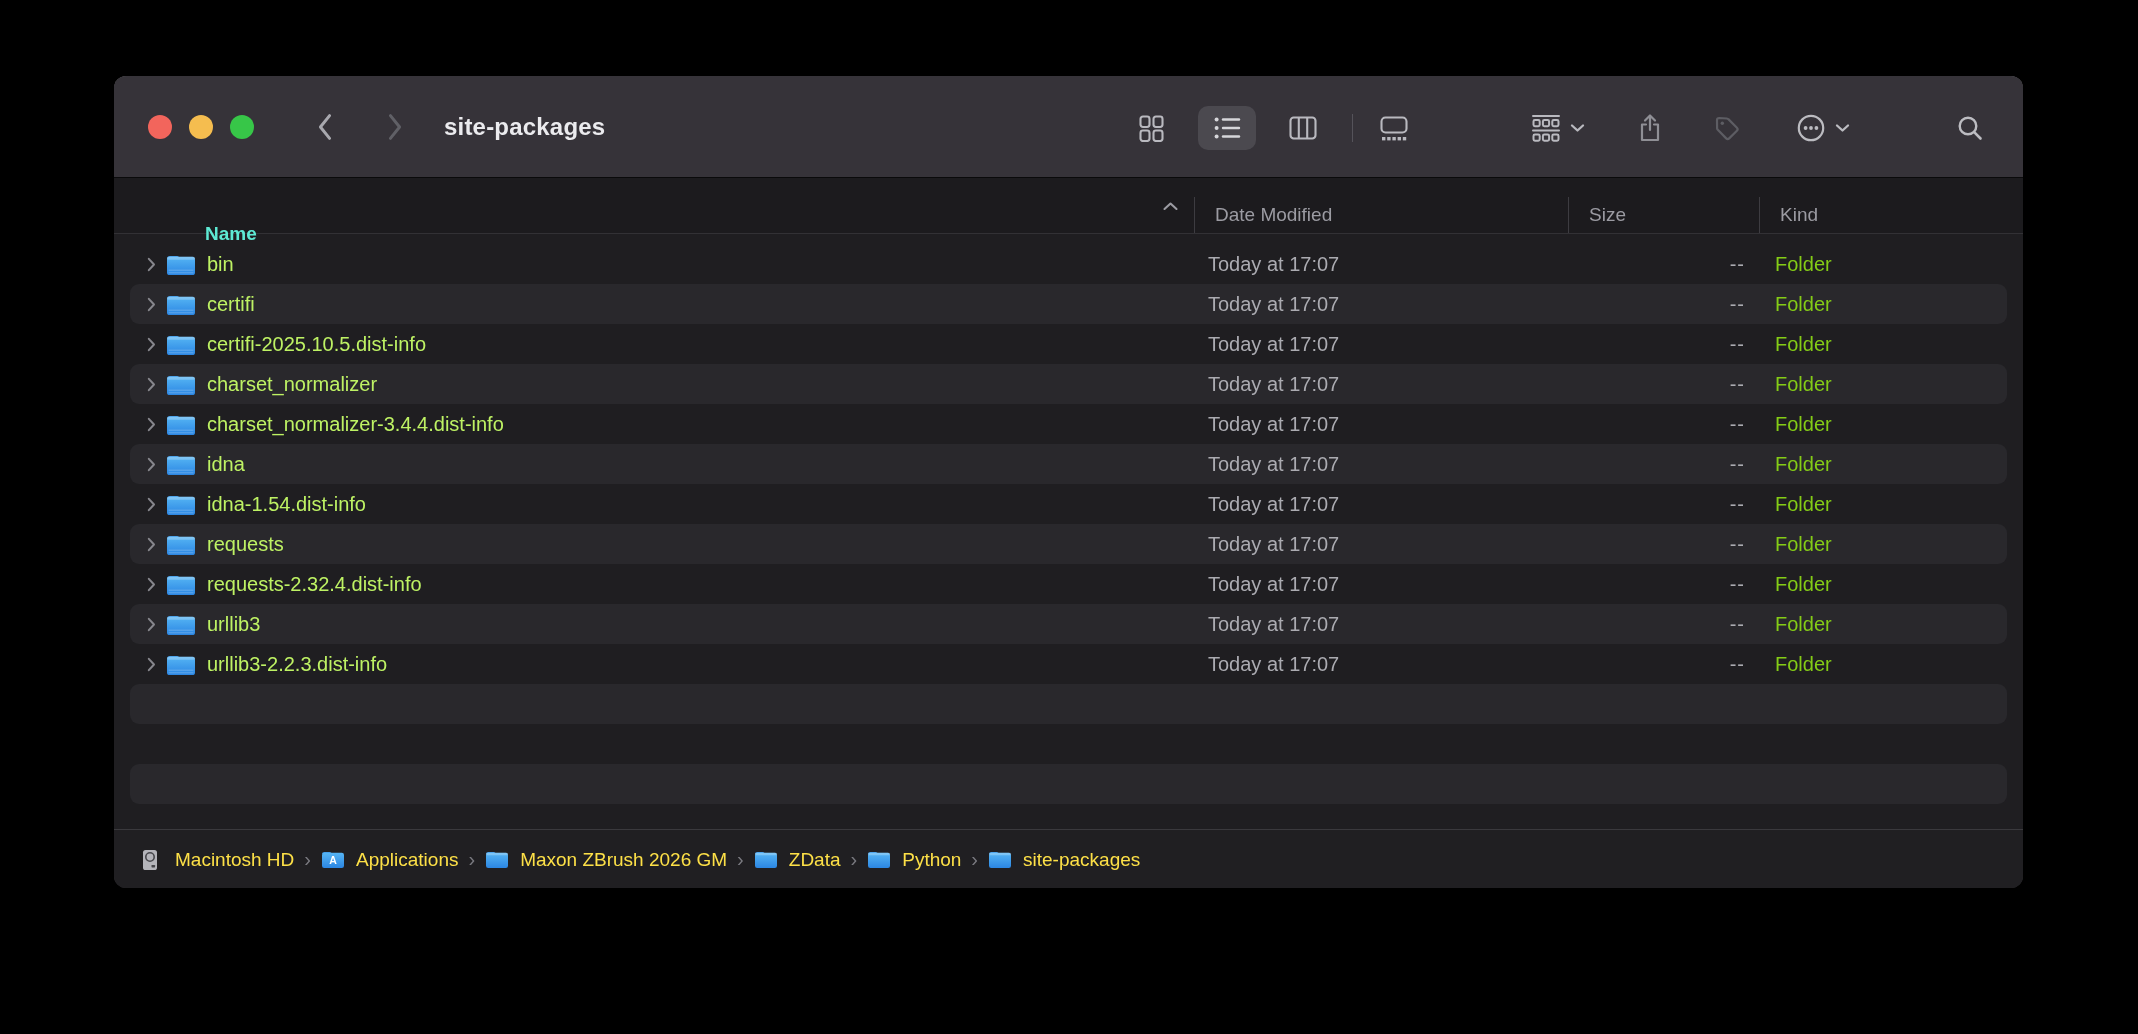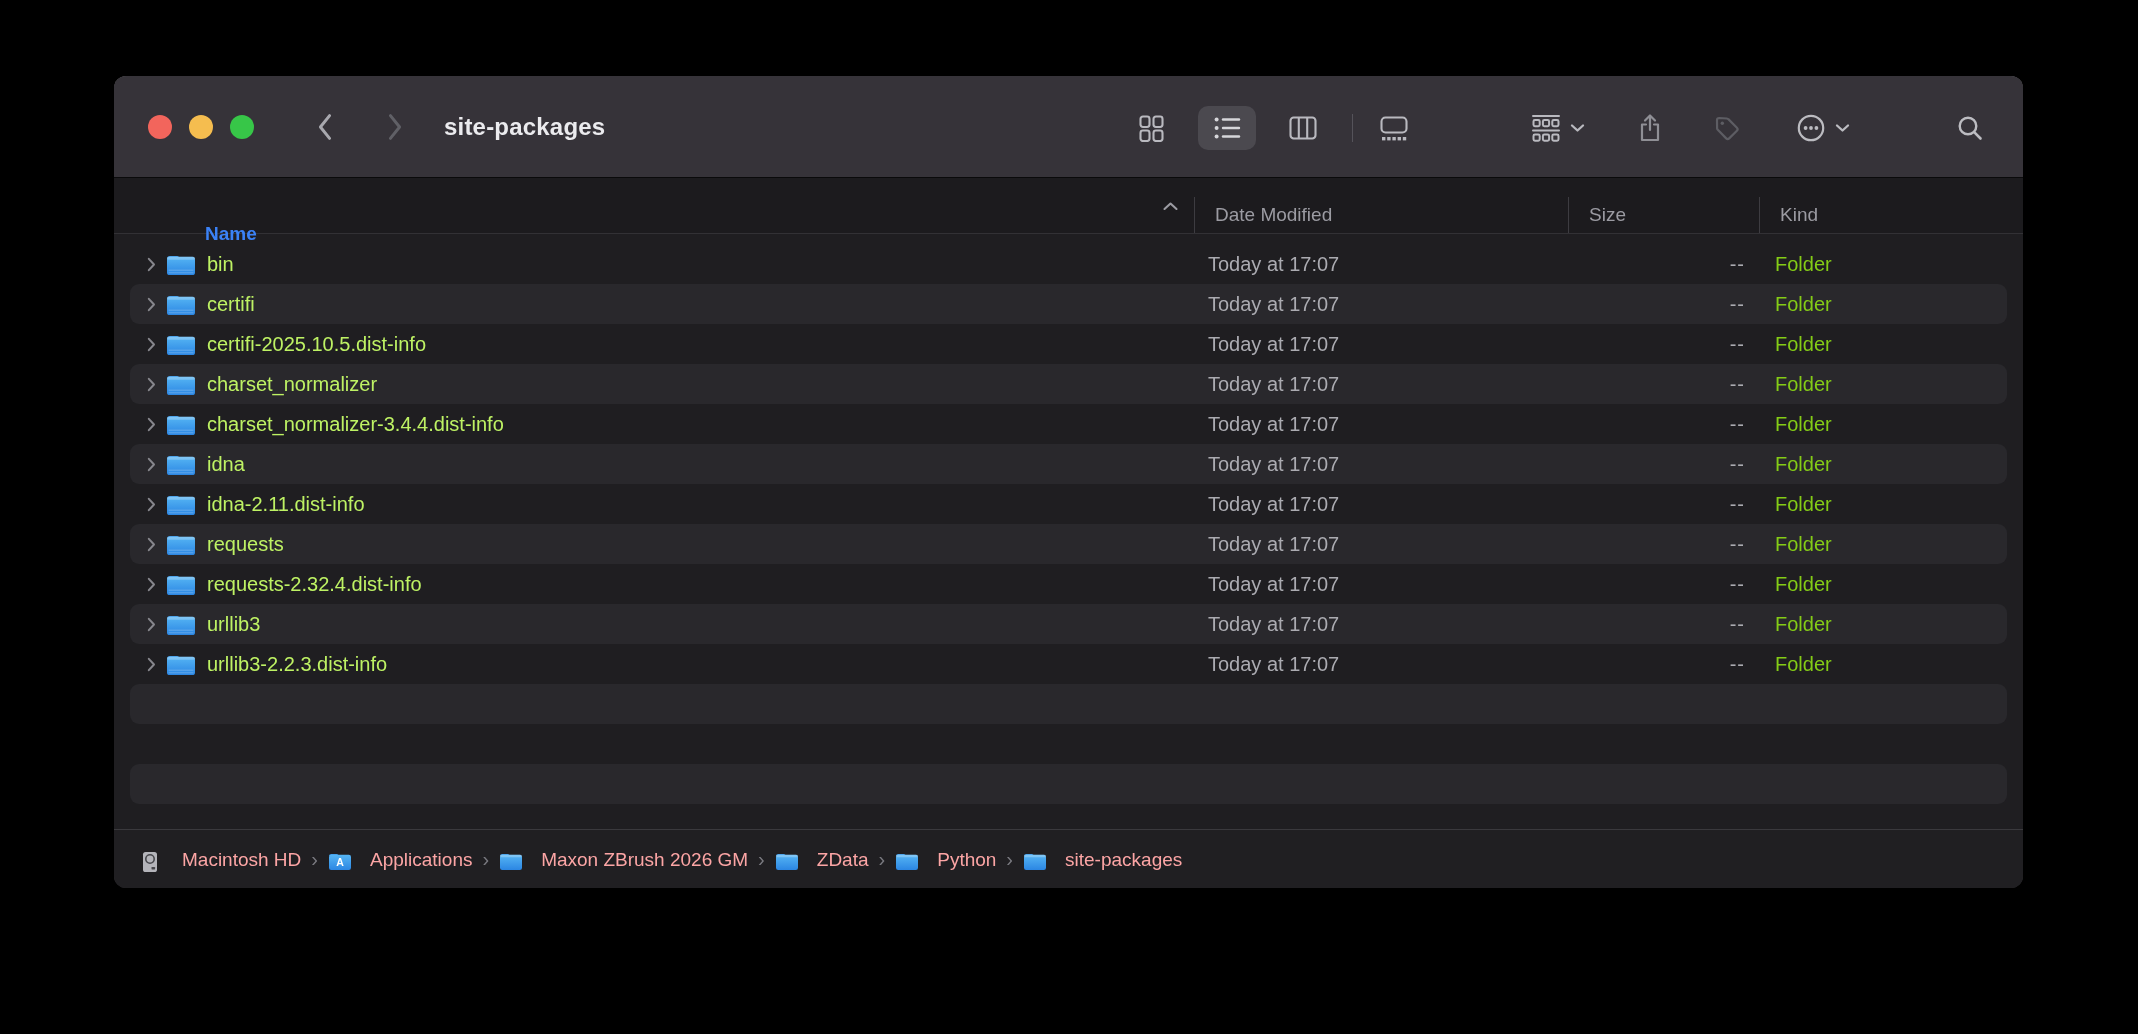--- a/index.html
+++ b/index.html
@@ -30,41 +30,41 @@
   .btn-group  { left:1398px; width:92px; }
   .btn-share  { left:1512px; width:48px; }
   .btn-tag    { left:1589px; width:48px; }
   .btn-more   { left:1662px; width:94px; }
   .btn-search { left:1830px; width:52px; }
 
   
   .colheader { position:relative; height:56px; background:#1c1b1e; border-bottom:1px solid #323135;
     display:grid; grid-template-columns:1080px 374px 191px 1fr; align-items:center; }
   .colheader .cell { font-size:19px; color:#9b9ba2; height:36px; display:flex; align-items:center; padding-left:20px; }
-  .colheader .cell.first { padding-left:91px; color:#3b82f6; font-weight:700;margin-top:38px; }
+  .colheader .cell.first { padding-left:91px; color:#5eead4; font-weight:700;margin-top:38px; }
   .colheader .cell + .cell { border-left:1px solid #3d3c41; }
   .sortglyph { position:absolute; left:1048px; top:0; height:56px; display:flex; align-items:center; }
 
   
   .list { height:595px; padding-top:10px; background:#1f1e21; }
   .row { height:40px; margin:0 16px; border-radius:9px; display:grid;
     grid-template-columns:1064px 374px 191px 1fr; align-items:center; }
   .row:nth-child(even) { background:#29282c; }
   .namecell { display:flex; align-items:center; padding-left:15px; gap:0; min-width:0; }
   .disc { width:12px; display:flex; justify-content:center; margin-right:9px; }
   .fico { width:30px; height:24px; margin-right:11px; flex:none; }
   .fname { font-size:20px; color:#bef264; white-space:nowrap; }
   .datecell { font-size:20px; color:#ababb1; padding-left:14px; }
   .sizecell { font-size:20px; color:#ababb1; text-align:right; padding-right:14px; letter-spacing:1px; }
   .kindcell { font-size:20px; color:#84cc16; padding-left:16px; }
 
   
   .pathbar { height:60px; border-top:1px solid #3a393d; background:#201f22;
     display:flex; align-items:center; padding-left:26px; }
-  .crumb { display:flex; align-items:flex-end; gap:18px; font-size:19px; color:#fca5a5; white-space:nowrap; }
+  .crumb { display:flex; align-items:flex-start; gap:11px; font-size:19px; color:#fde047; white-space:nowrap; }
   .crumbsep { font-size:20px; color:#7a7a80; margin:0 10px; }
   .pico { width:24px; height:20px; display:flex; }
 
   svg { display:block; }
 </style>
 </head>
 <body>
 
 <svg width="0" height="0" style="position:absolute">
   <defs>
@@ -390,21 +390,21 @@
           </span>
         <span class="fico">
             <svg width="30" height="24" viewBox="0 0 30 24">
               <path d="M1 7 q0-3 3-3 h7 q1.2 0 2 .9 l1.4 1.6 H1z" fill="#3f9ae9"></path>
               <rect x="1" y="4.7" width="28" height="18.3" rx="2.6" fill="url(#fgrad)"></rect>
               <rect x="1" y="4.7" width="28" height="3" rx="1.5" fill="rgba(255,255,255,.25)"></rect>
               <rect x="2.6" y="17.6" width="24.8" height="1.2" fill="rgba(255,255,255,.2)"></rect>
               <rect x="2.6" y="20.2" width="24.8" height="1.2" fill="rgba(255,255,255,.2)"></rect>
             </svg>
           </span>
-        <span class="fname">idna-2.11.dist-info</span>
+        <span class="fname">idna-1.54.dist-info</span>
       </div>
       <div class="datecell">Today at 17:07</div>
       <div class="sizecell">--</div>
       <div class="kindcell">Folder</div>
     </div>
 
     <div class="row">
       <div class="namecell">
         <span class="disc">
             <svg width="9" height="15" viewBox="0 0 9 15">

